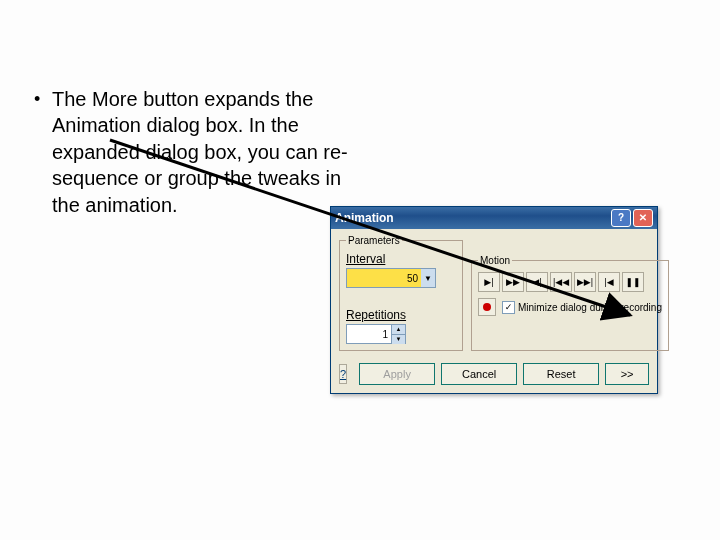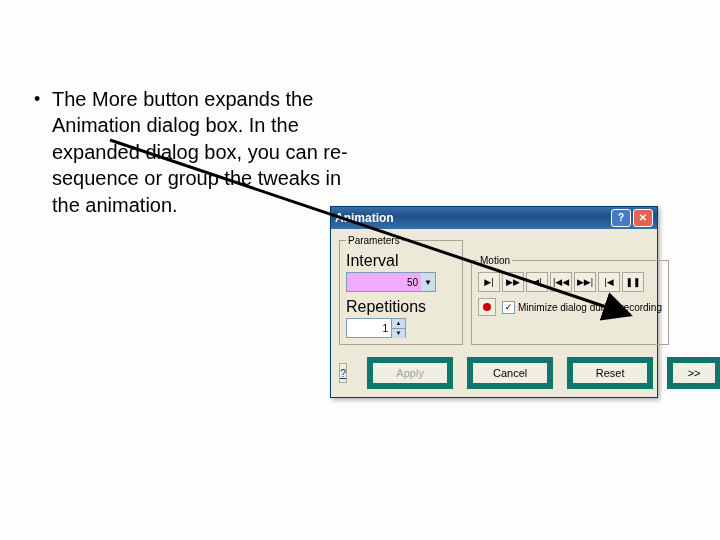--- a/index.html
+++ b/index.html
@@ -9,40 +9,40 @@
   .dialog{position:absolute;left:330px;top:206px;width:326px;background:#ece9d8;border:1px solid #003c74;box-shadow:2px 2px 4px rgba(0,0,0,0.3);font-size:11px;}
   .titlebar{height:22px;background:linear-gradient(#3a6ea5,#1f4f8b 40%,#3a6ea5);display:flex;align-items:center;padding:0 4px;color:#fff;font-weight:bold;font-size:12px;}
   .titlebar .title{flex:1;}
   .titlebar .tb-btn{width:18px;height:16px;margin-left:2px;border:1px solid #fff;border-radius:3px;display:flex;align-items:center;justify-content:center;font-size:10px;line-height:1;font-weight:bold;}
   .tb-help{background:#4a79c4;}
   .tb-close{background:#e26356;color:#fff;}
   .body{padding:6px 8px 8px;display:flex;gap:8px;}
   fieldset{border:1px solid #b0a090;margin:0;padding:6px;font-size:10px;}
   .fs-params{flex:1;min-width:110px;}
   .fs-motion{width:160px;margin-top:20px;}
-  .lbl{font-size:16px;margin-bottom:2px;}
-  .combo{display:flex;align-items:center;height:18px;border:1px solid #7f9db9;background:#f0abfc;width:88px;}
+  .lbl{font-size:12px;margin-bottom:2px;text-decoration:underline;}
+  .combo{display:flex;align-items:center;height:18px;border:1px solid #7f9db9;background:#fde047;width:88px;}
   .combo .val{flex:1;padding:0 3px;font-size:10px;text-align:right;}
   .combo .arrow{width:14px;height:100%;background:#cde;display:flex;align-items:center;justify-content:center;font-size:8px;}
   .spinner{display:flex;align-items:center;height:18px;border:1px solid #7f9db9;background:#fff;width:58px;}
   .spinner .val{flex:1;padding:0 3px;font-size:10px;text-align:right;}
   .spinner .arrows{display:flex;flex-direction:column;width:14px;}
   .spinner .arrows div{height:9px;background:#cde;border-left:1px solid #7f9db9;display:flex;align-items:center;justify-content:center;font-size:6px;line-height:1;}
   .spinner .arrows div+div{border-top:1px solid #7f9db9;}
   .iconrow{display:flex;gap:2px;margin-bottom:6px;flex-wrap:nowrap;}
   .iconbtn{width:20px;height:18px;border:1px solid #aca899;background:#f1efe2;display:flex;align-items:center;justify-content:center;font-size:9px;line-height:1;cursor:default;}
   .row2{display:flex;align-items:center;gap:6px;margin-top:4px;}
   .recicon{width:16px;height:16px;border:1px solid #aca899;background:#f1efe2;display:flex;align-items:center;justify-content:center;}
   .recicon span{width:8px;height:8px;border-radius:50%;background:#c00;}
   .checkrow{display:flex;align-items:center;gap:3px;font-size:10px;white-space:nowrap;overflow:hidden;}
   .cb{width:11px;height:11px;border:1px solid #7f9db9;background:#fff;display:flex;align-items:center;justify-content:center;font-size:9px;line-height:1;}
   .btnbar{display:flex;align-items:center;gap:6px;padding:4px 8px 8px;}
   .helpbtn{width:18px;height:18px;border:1px solid #aca899;background:#f1efe2;display:flex;align-items:center;justify-content:center;font-size:11px;text-decoration:underline;color:#003c74;}
   .spacer{flex:1;}
-  .winbtn{min-width:58px;height:20px;border:6px solid #0f766e;background:#f1efe2;font-size:11px;display:flex;align-items:center;justify-content:center;padding:0 8px;margin-left:8px;}
+  .winbtn{min-width:58px;height:20px;border:1px solid #0f766e;background:#f1efe2;font-size:11px;display:flex;align-items:center;justify-content:center;padding:0 8px;}
   .winbtn.disabled{color:#9e9e9e;}
   .morebtn{min-width:26px;}
   .arrow-overlay{position:absolute;left:100px;top:130px;pointer-events:none;}
 </style>
 </head>
 <body>
 
 <div class="slide">
 
   <div class="bullet-block">
@@ -62,21 +62,21 @@
     </div>
 
     <div class="body">
       <fieldset class="fs-params">
         <legend>Parameters</legend>
         <div class="lbl">Interval</div>
         <div class="combo">
           <div class="val">50</div>
           <div class="arrow">▼</div>
         </div>
-        <div class="lbl" style="margin-top:6px;">Repetitions</div>
+        <div class="lbl" style="margin-top:20px;">Repetitions</div>
         <div class="spinner">
           <div class="val">1</div>
           <div class="arrows">
             <div>▲</div>
             <div>▼</div>
           </div>
         </div>
       </fieldset>
 
       <fieldset class="fs-motion">

